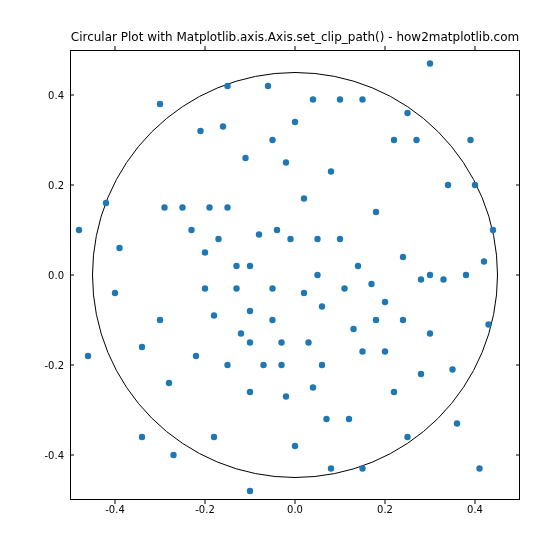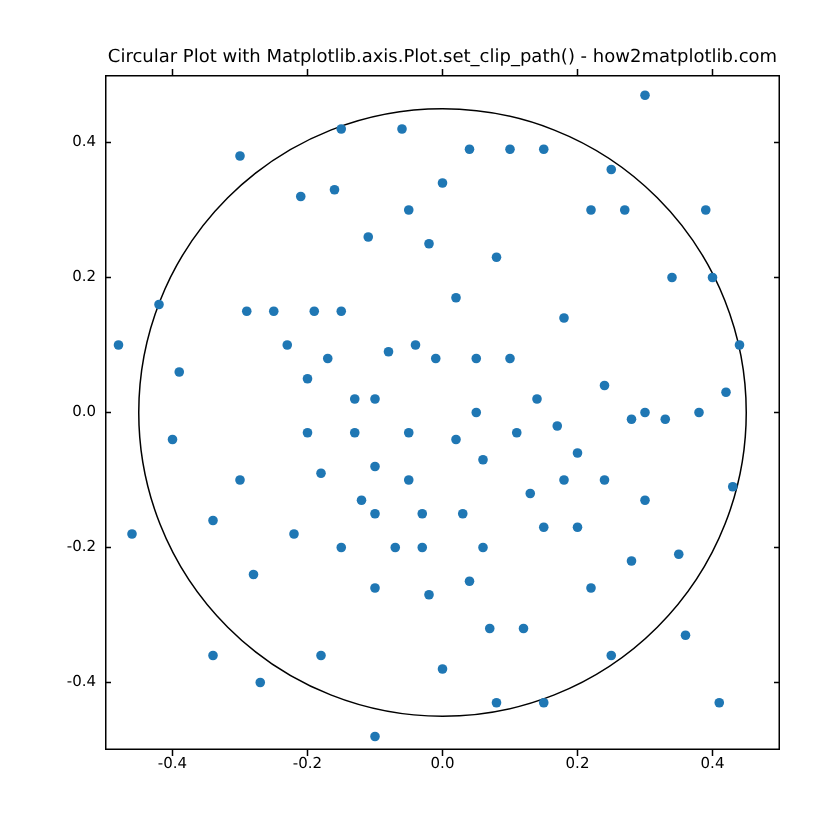--- a/index.html
+++ b/index.html
@@ -80,21 +80,21 @@
     top: 50px;
     width: 450px;
     height: 450px;
     overflow: visible;
   }
 </style>
 </head>
 <body>
 
 <div class="figure">
-  <div class="title">Circular Plot with Matplotlib.axis.Plot.set_clip_path() - how2matplotlib.com</div>
+  <div class="title">Circular Plot with Matplotlib.axis.Axis.set_clip_path() - how2matplotlib.com</div>
   <div class="axes"></div>
 
   <div id="yticks">
       <div class="ytick-label" style="top: 455px;">-0.4</div>
       <div class="tick-mark-y " style="top: 455px;"></div>
       <div class="tick-mark-y r" style="top: 455px;"></div>
       <div class="ytick-label" style="top: 365px;">-0.2</div>
       <div class="tick-mark-y " style="top: 365px;"></div>
       <div class="tick-mark-y r" style="top: 365px;"></div>
       <div class="ytick-label" style="top: 275px;">0.0</div>

